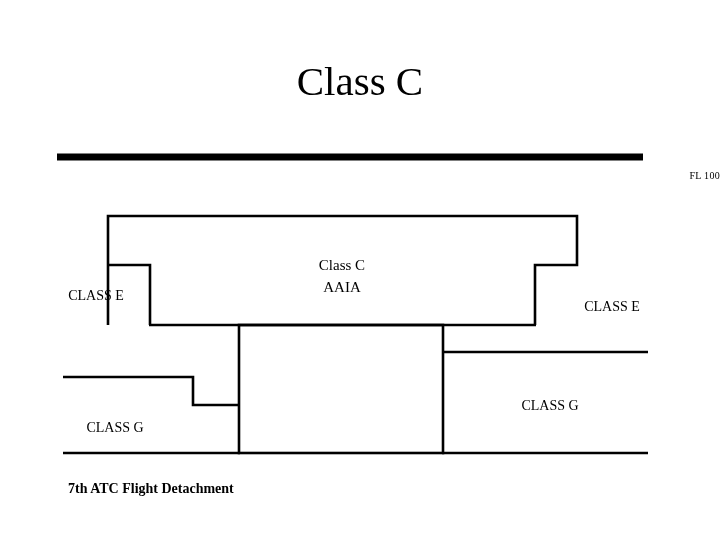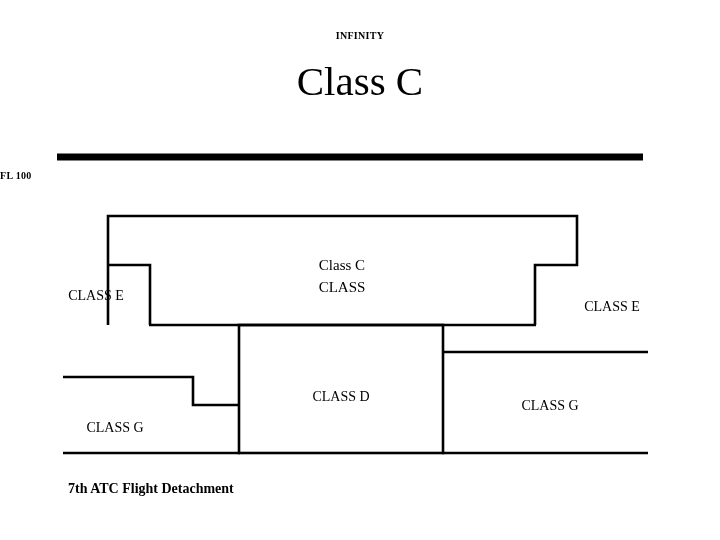--- a/index.html
+++ b/index.html
@@ -40,24 +40,24 @@
     left: 0; top: 57px;
     width: 720px;
     text-align: center;
     font-size: 41px;
     line-height: 48px;
     font-weight: 400;
   }
   #fl100-label {
     left: 0; top: 170px;
     width: 720px;
-    text-align: left;
+    text-align: right;
     font-size: 10px;
     letter-spacing: 0.3px;
-    font-weight: 700;
+    font-weight: 400;
   }
   #surface-label {
     left: 0; top: 471px;
     width: 720px;
     text-align: center;
     font-size: 9px;
     letter-spacing: 0.3px;
     font-weight: 700;
   }
   #classc-core-label {
@@ -125,33 +125,31 @@
     <rect x="239" y="325" width="204" height="128" fill="none" stroke="#000000" stroke-width="2.6"></rect>
 
     <path d="M 63,377 L 193,377 L 193,405 L 239,405" fill="none" stroke="#000000" stroke-width="2.6" stroke-linejoin="miter" stroke-linecap="butt"></path>
 
     <line x1="443" y1="352" x2="648" y2="352" stroke="#000000" stroke-width="2.6"></line>
 
     <line x1="63" y1="453" x2="240" y2="453" stroke="#000000" stroke-width="2.6"></line>
     <line x1="442" y1="453" x2="648" y2="453" stroke="#000000" stroke-width="2.6"></line>
   </svg>
 
-  <div class="txt" id="infinity-label">INFINITY</div>
 
   <div class="txt" id="slide-title">Class C</div>
 
   <div class="txt" id="fl100-label">FL 100</div>
 
-  <div class="txt" id="classc-core-label"><span>Class C</span><br><span>CLASS</span></div>
+  <div class="txt" id="classc-core-label"><span>Class C</span><br><span>AAIA</span></div>
 
   <div class="txt" id="class-e-left-label">CLASS E</div>
 
   <div class="txt" id="class-e-right-label">CLASS E</div>
 
-  <div class="txt" id="class-d-label">CLASS D</div>
 
   <div class="txt" id="class-g-left-label">CLASS G</div>
 
   <div class="txt" id="class-g-right-label">CLASS G</div>
 
 
   <div class="txt" id="footer-label">7th ATC Flight Detachment</div>
 
 </div>
 

